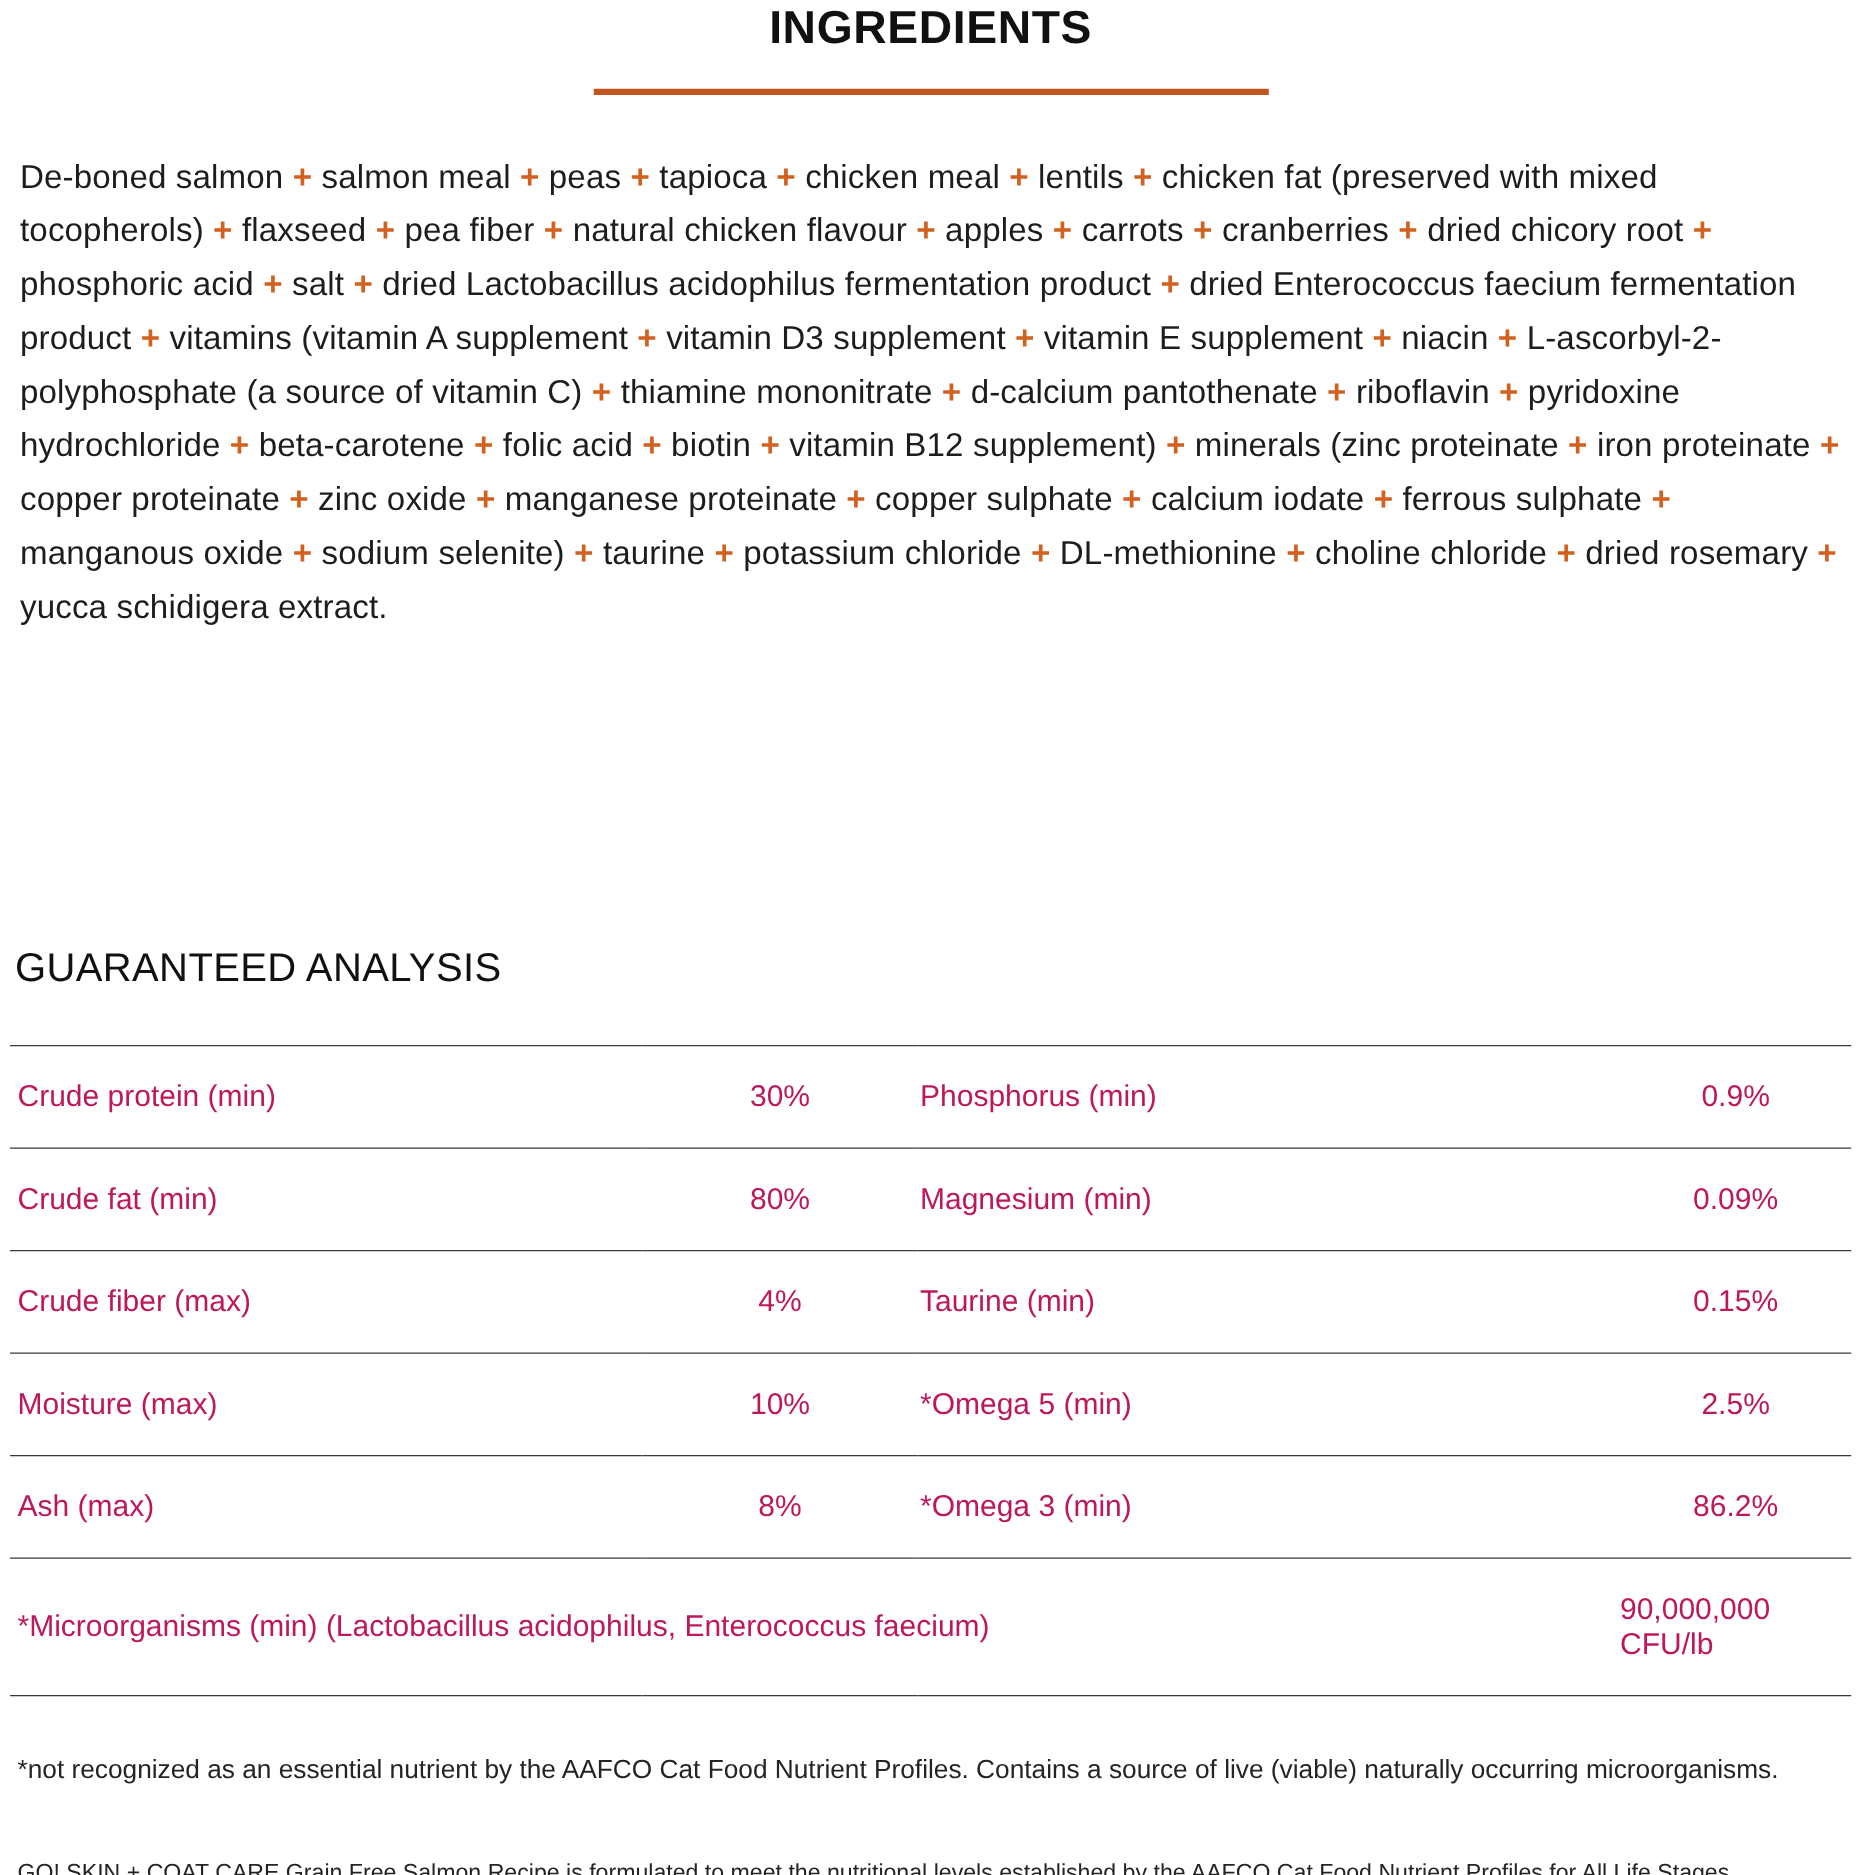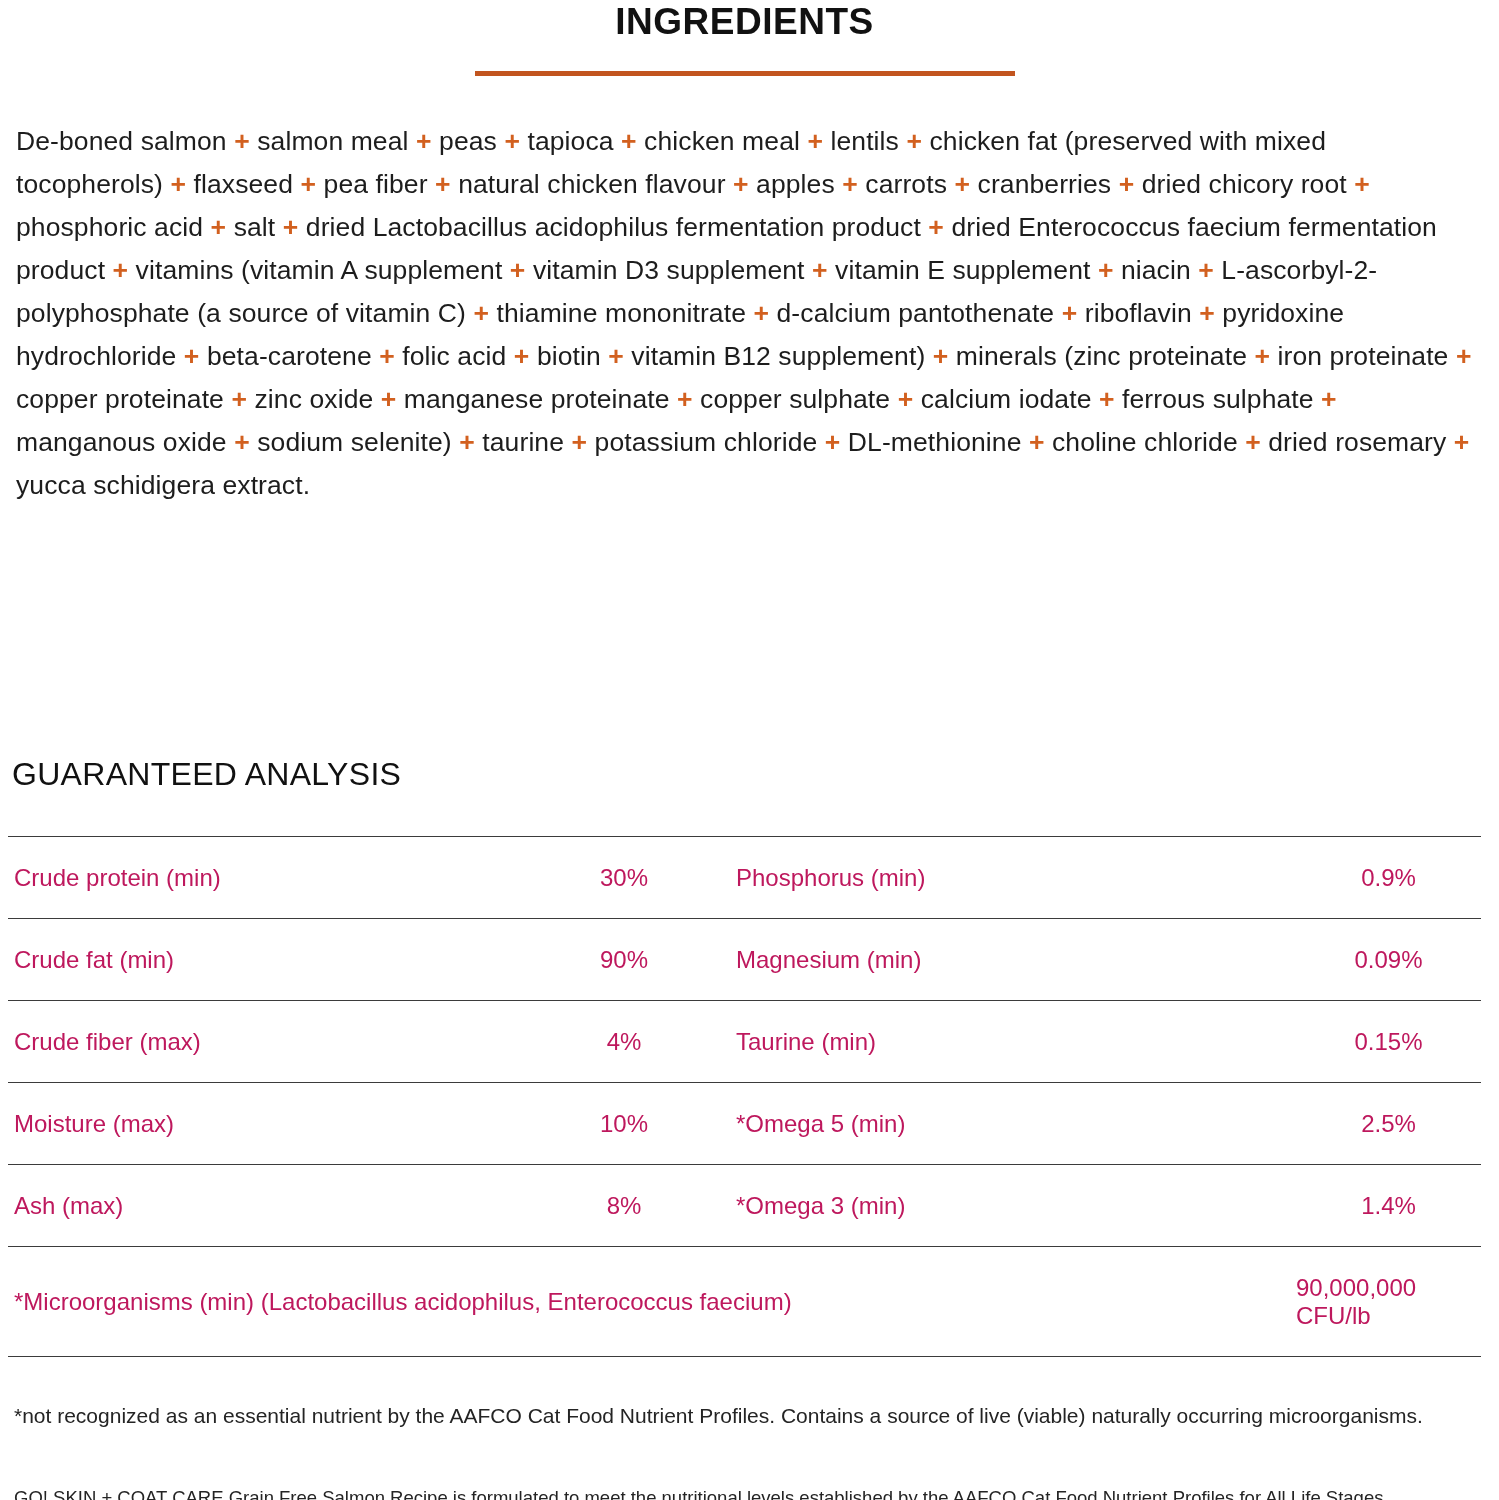--- a/index.html
+++ b/index.html
@@ -119,41 +119,41 @@
     <table class="ga-table">
       <tbody id="ga-rows">
           <tr>
             <td class="c-label-left">Crude protein (min)</td>
             <td class="c-val-left">30%</td>
             <td class="c-label-right">Phosphorus (min)</td>
             <td class="c-val-right">0.9%</td>
           </tr>
           <tr>
             <td class="c-label-left">Crude fat (min)</td>
-            <td class="c-val-left">90%</td>
+            <td class="c-val-left">80%</td>
             <td class="c-label-right">Magnesium (min)</td>
             <td class="c-val-right">0.09%</td>
           </tr>
           <tr>
             <td class="c-label-left">Crude fiber (max)</td>
             <td class="c-val-left">4%</td>
             <td class="c-label-right">Taurine (min)</td>
             <td class="c-val-right">0.15%</td>
           </tr>
           <tr>
             <td class="c-label-left">Moisture (max)</td>
             <td class="c-val-left">10%</td>
             <td class="c-label-right">*Omega 5 (min)</td>
             <td class="c-val-right">2.5%</td>
           </tr>
           <tr>
             <td class="c-label-left">Ash (max)</td>
             <td class="c-val-left">8%</td>
             <td class="c-label-right">*Omega 3 (min)</td>
-            <td class="c-val-right">1.4%</td>
+            <td class="c-val-right">86.2%</td>
           </tr>
           <tr>
             <td class="micro-label" colspan="3">*Microorganisms (min) (Lactobacillus acidophilus, Enterococcus faecium)</td>
             <td class="micro-value">90,000,000 CFU/lb</td>
           </tr>
         </tbody>
     </table>
 
     <p class="footnote">*not recognized as an essential nutrient by the AAFCO Cat Food Nutrient Profiles. Contains a source of live (viable) naturally occurring microorganisms.</p>
     <p class="disclaimer">GO! SKIN + COAT CARE Grain Free Salmon Recipe is formulated to meet the nutritional levels established by the AAFCO Cat Food Nutrient Profiles for All Life Stages.</p>

